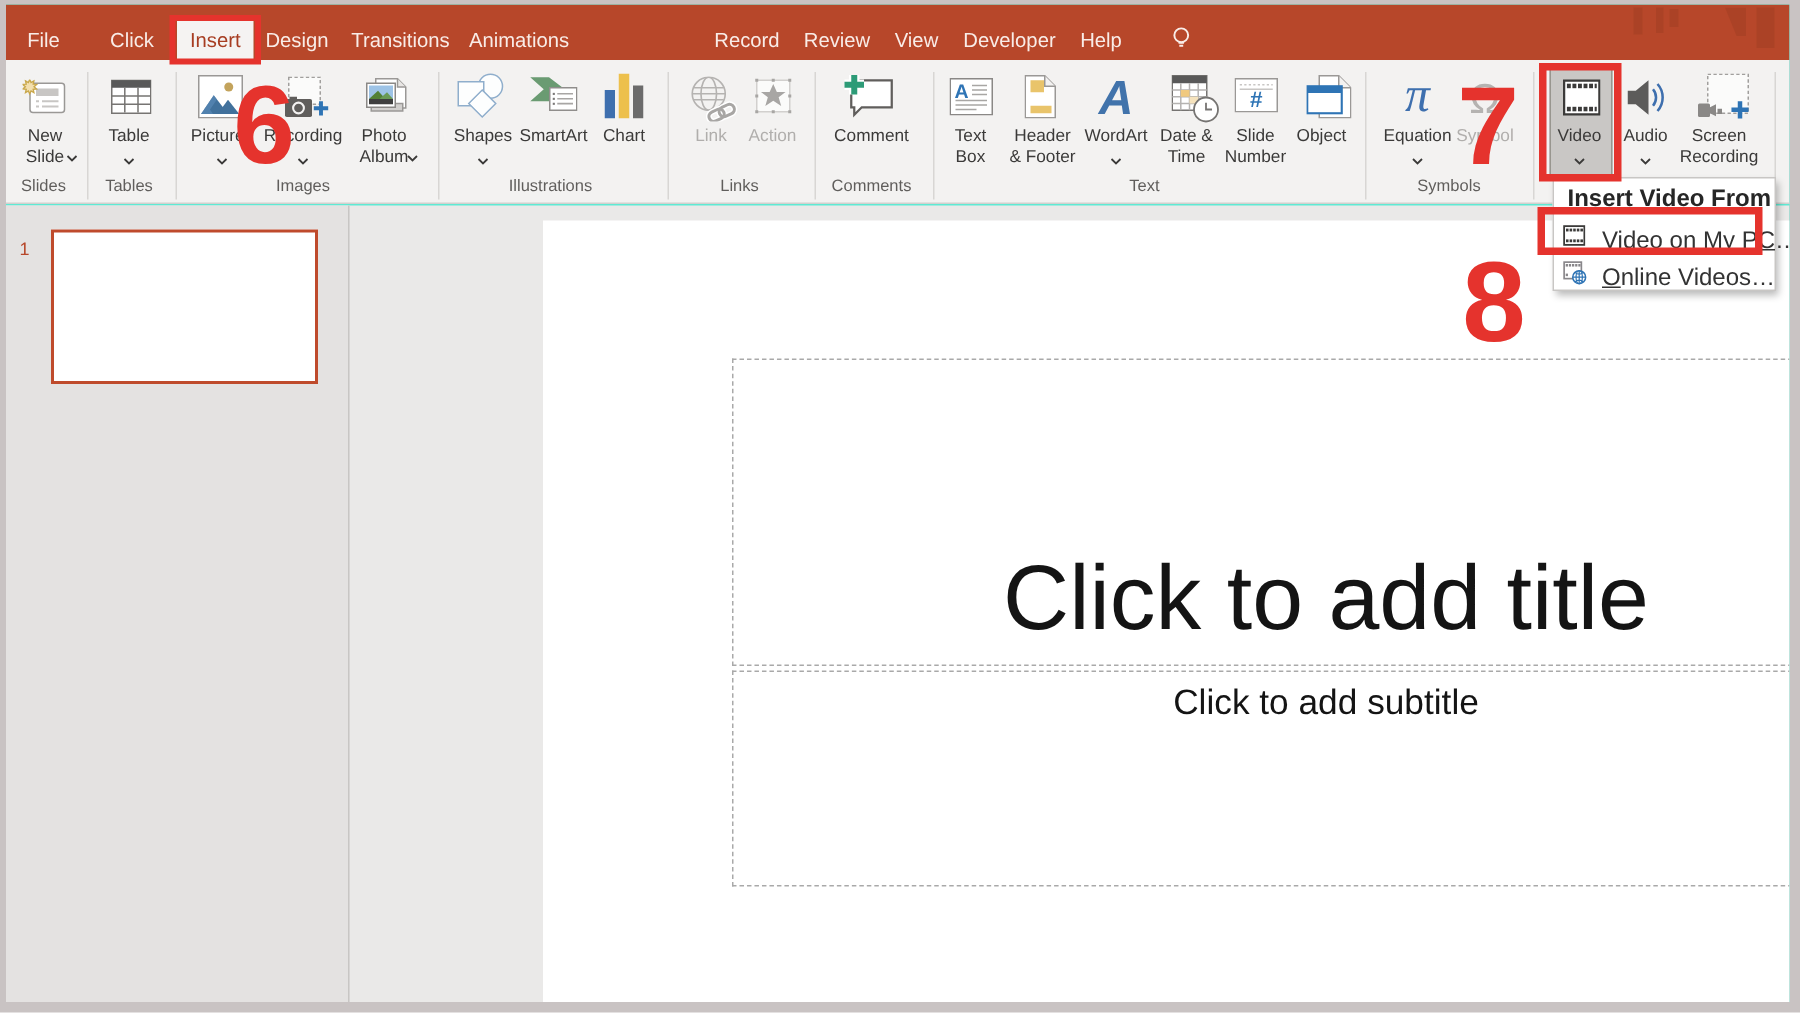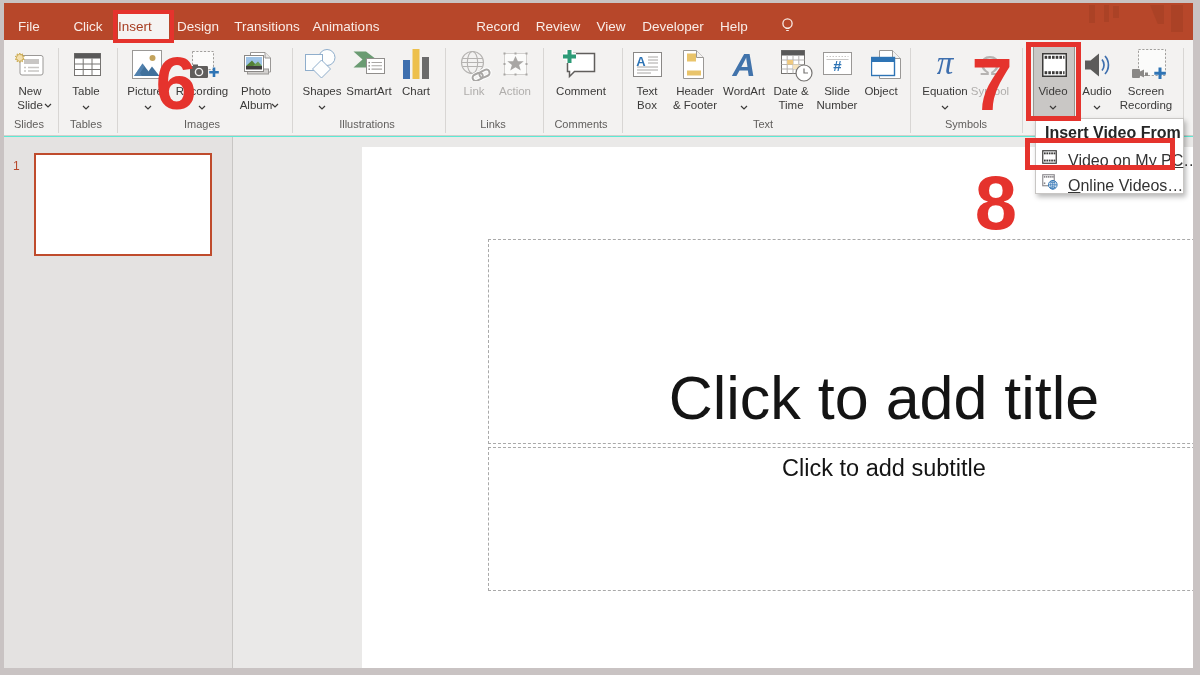--- a/index.html
+++ b/index.html
@@ -2,21 +2,21 @@
 <html><head>
 <meta charset="utf-8">
 <style>
   * { margin:0; padding:0; box-sizing:border-box; -webkit-font-smoothing:antialiased; }
   html,body { width:1200px; height:675px; overflow:hidden; }
   body { background:#c9c3c3; font-family:"Liberation Sans", sans-serif; position:relative; }
   #app { position:absolute; left:4px; top:3px; width:1189px; height:665px; background:#5eead4; overflow:hidden; }
   
   #titlebar { position:absolute; left:0; top:0; width:1189px; height:37px; background:#b7472a; }
   .tab { position:absolute; top:0; height:48px; line-height:48px; color:#f9ece7; font-size:13.5px; transform:translateX(-50%); white-space:nowrap; }
-  #instab { position:absolute; left:114px; top:11px; width:51px; height:28px; background:#f5f3f2; text-align:left; line-height:26px; color:#a73d22; font-size:13.5px; }
+  #instab { position:absolute; left:114px; top:11px; width:51px; height:28px; background:#f5f3f2; text-align:center; line-height:26px; color:#a73d22; font-size:13.5px; }
   .wm { position:absolute; background:#963c21; opacity:.34; }
   
   #ribbon { position:absolute; left:0; top:37px; width:1189px; height:96px; background:#f3f2f1; border-bottom:1px solid #d2d0ce; }
   .gdiv { position:absolute; top:8px; width:1px; height:85px; background:#d8d6d4; }
   .glabel { position:absolute; top:78px; font-size:11px; color:#605e5c; transform:translateX(-50%); white-space:nowrap; }
   .blabel { position:absolute; top:44px; font-size:11.5px; color:#3b3a39; transform:translateX(-50%); white-space:nowrap; text-align:center; line-height:14px; }
   .blabel.grey { color:#b0aeac; }
   .icon { position:absolute; }
   .chev { position:absolute; transform:translateX(-50%); }
   

